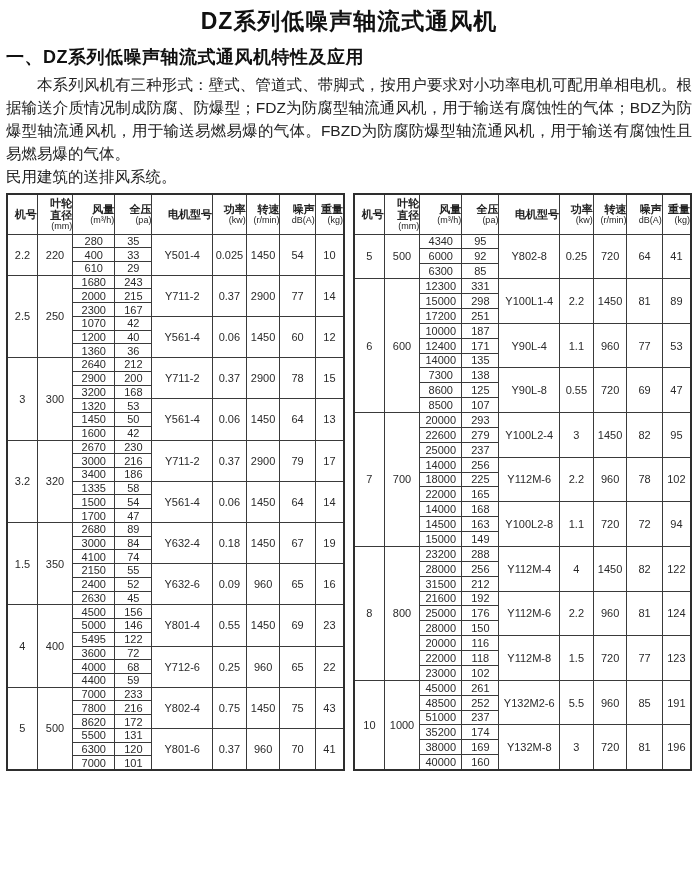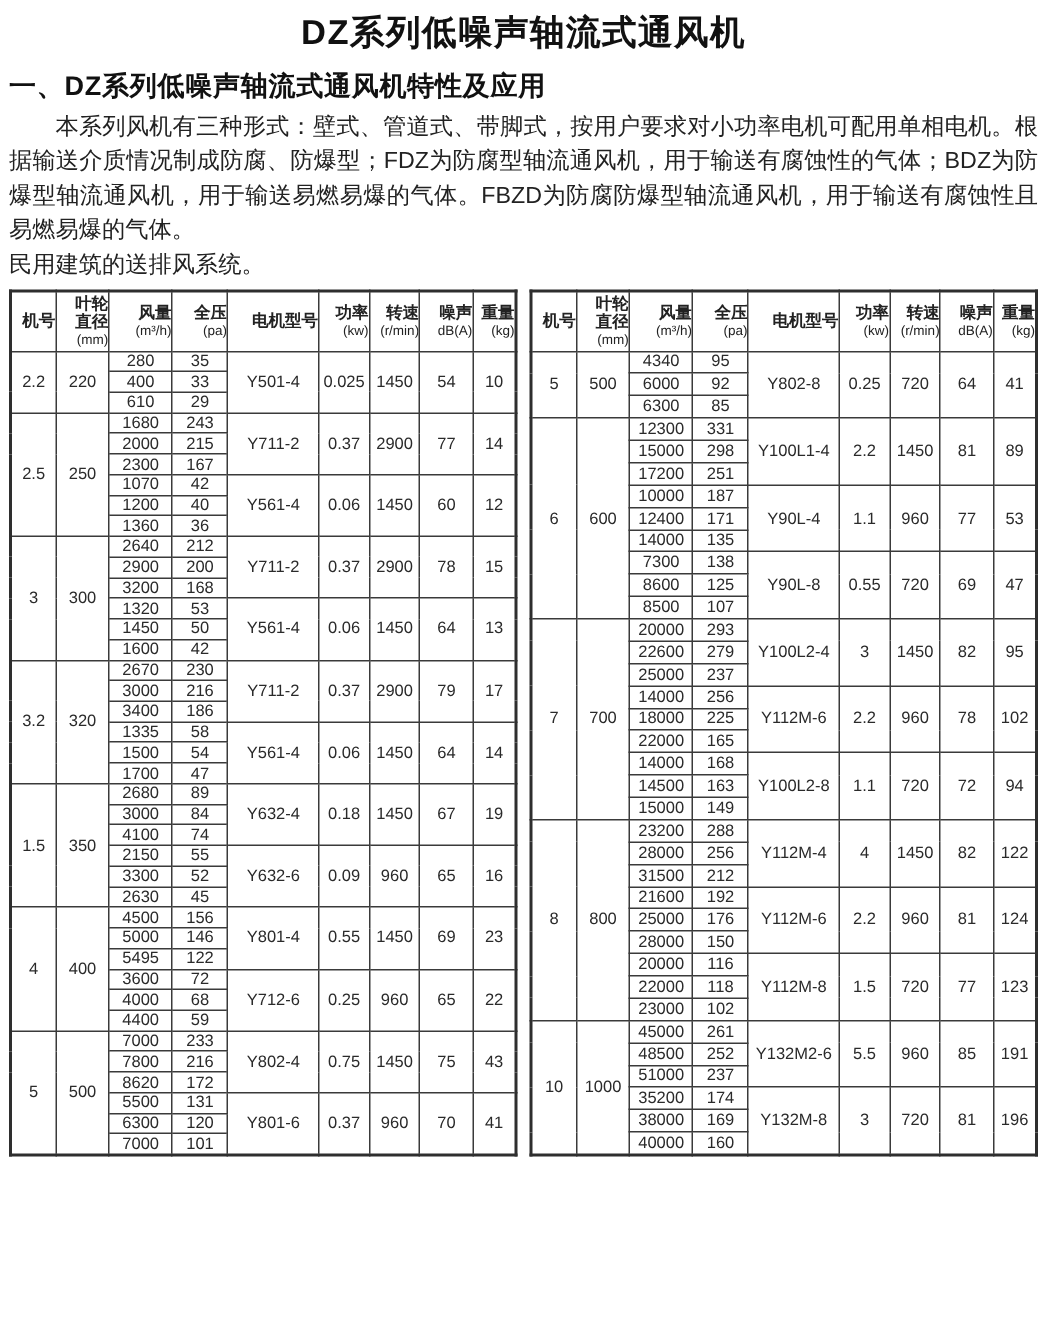--- a/index.html
+++ b/index.html
@@ -253,21 +253,21 @@
             <tr>
               <td>2150</td>
               <td>55</td>
               <td rowspan="3">Y632-6</td>
               <td rowspan="3">0.09</td>
               <td rowspan="3">960</td>
               <td rowspan="3">65</td>
               <td rowspan="3">16</td>
             </tr>
             <tr>
-              <td>3300</td>
+              <td>2400</td>
               <td>52</td>
             </tr>
             <tr>
               <td>2630</td>
               <td>45</td>
             </tr>
             <tr>
               <td rowspan="6">4</td>
               <td rowspan="6">400</td>
               <td>4500</td>

